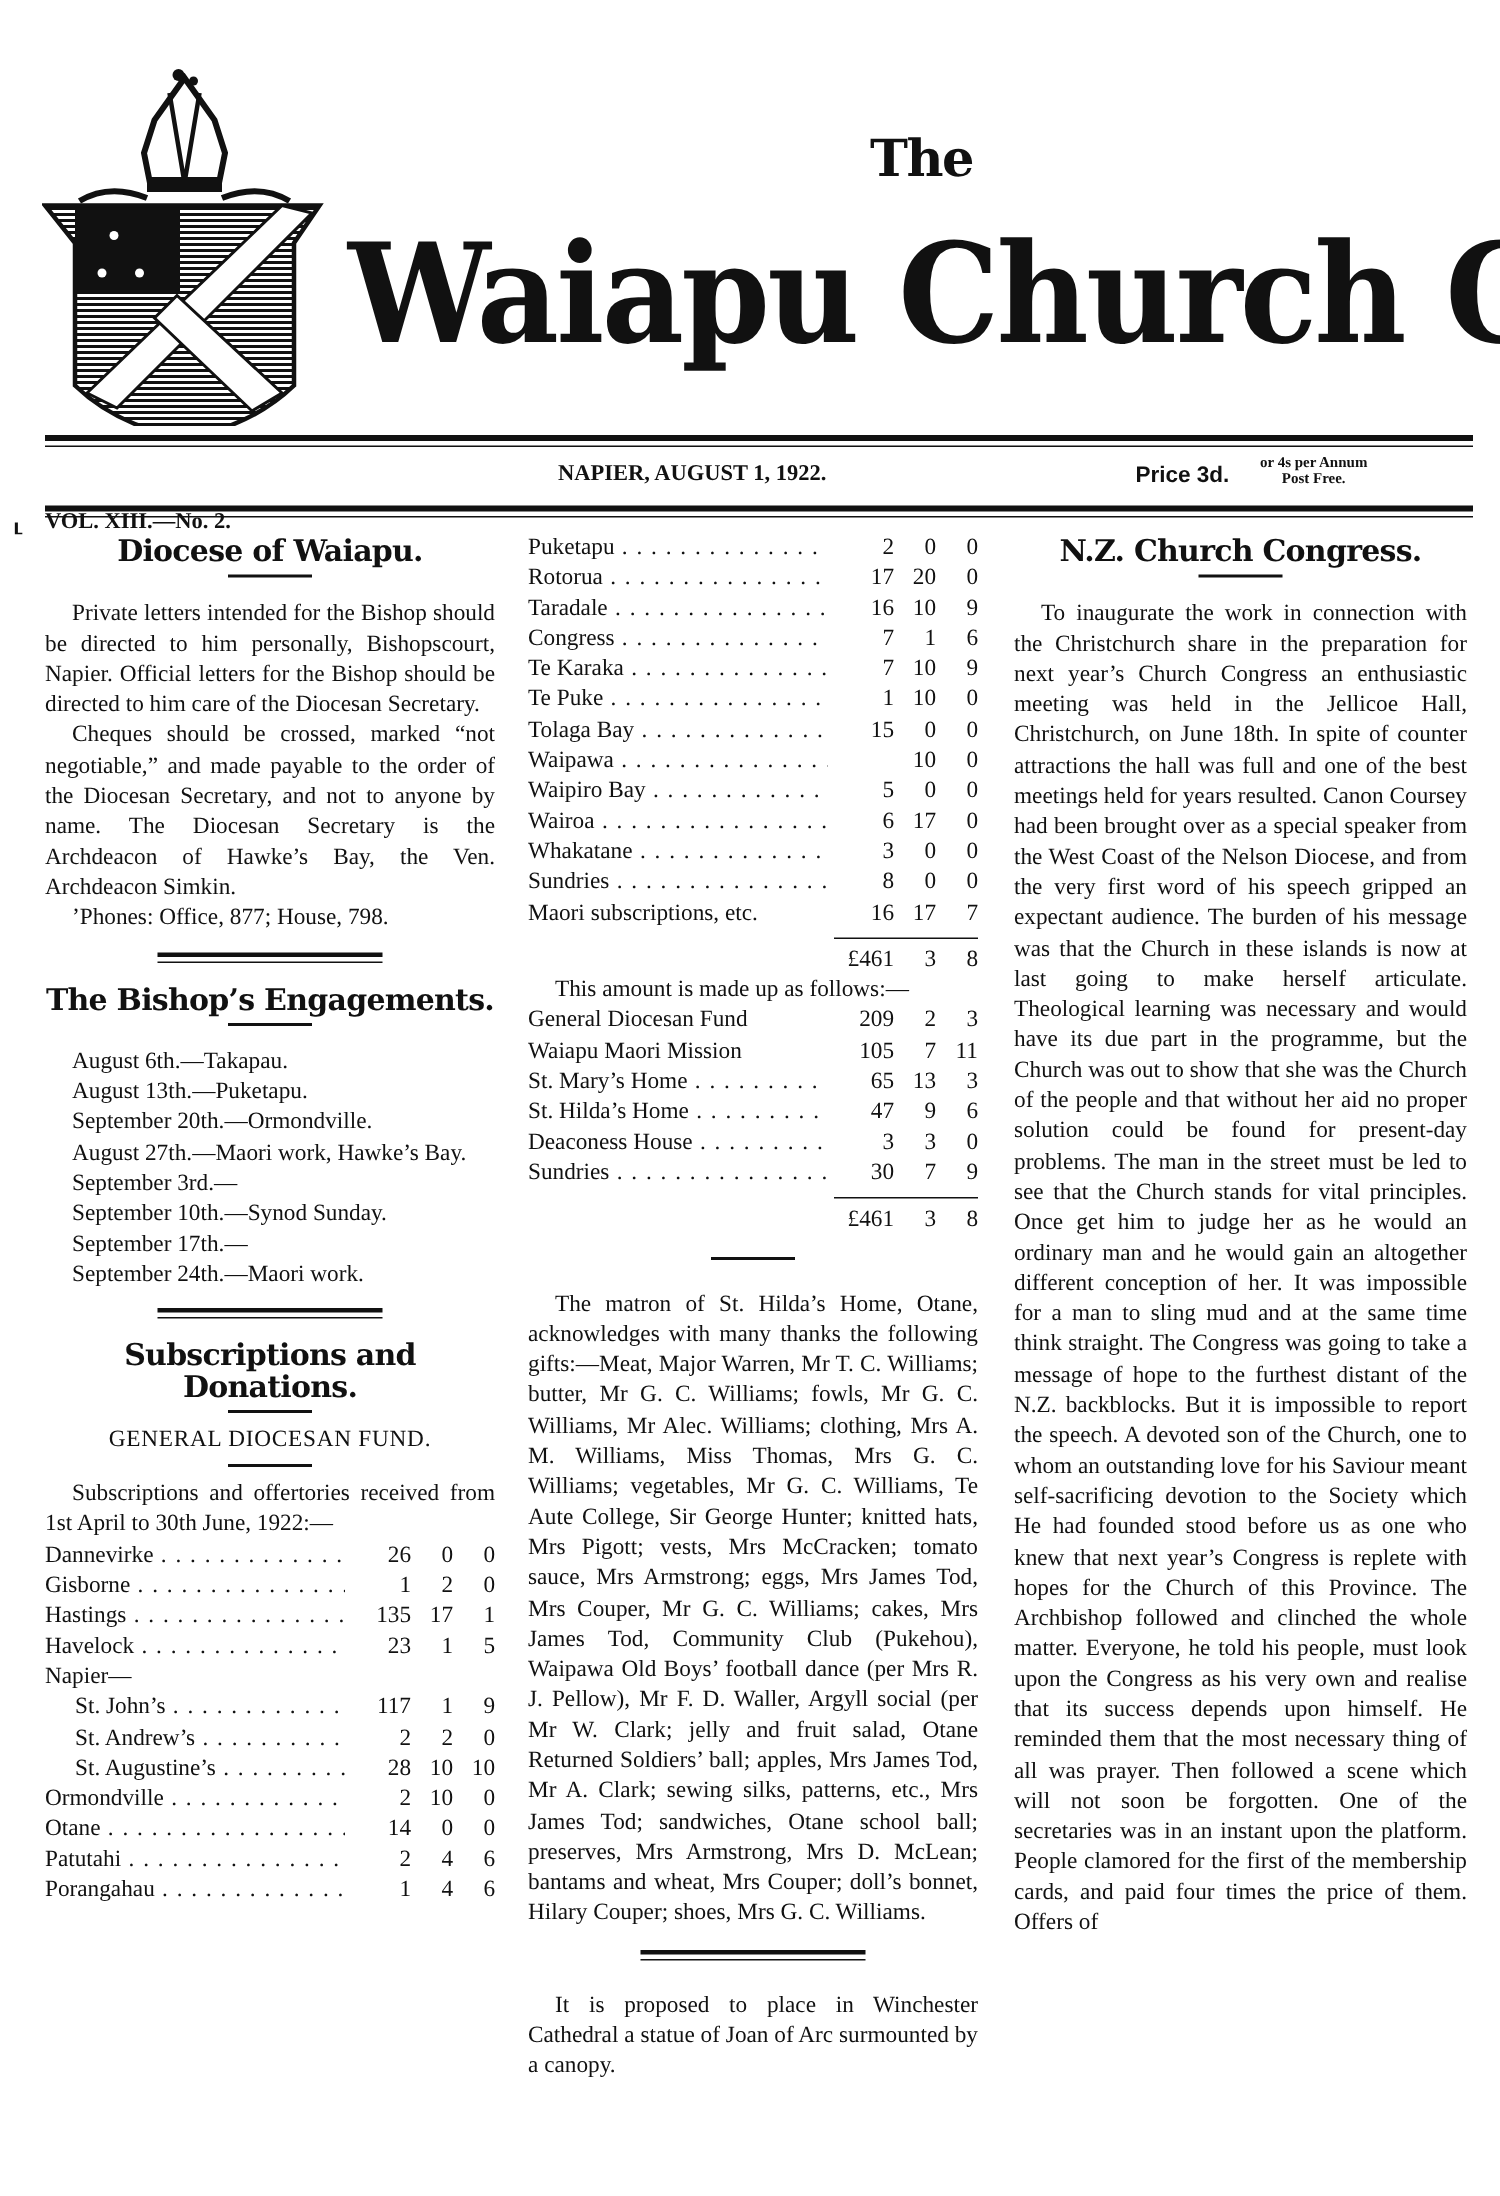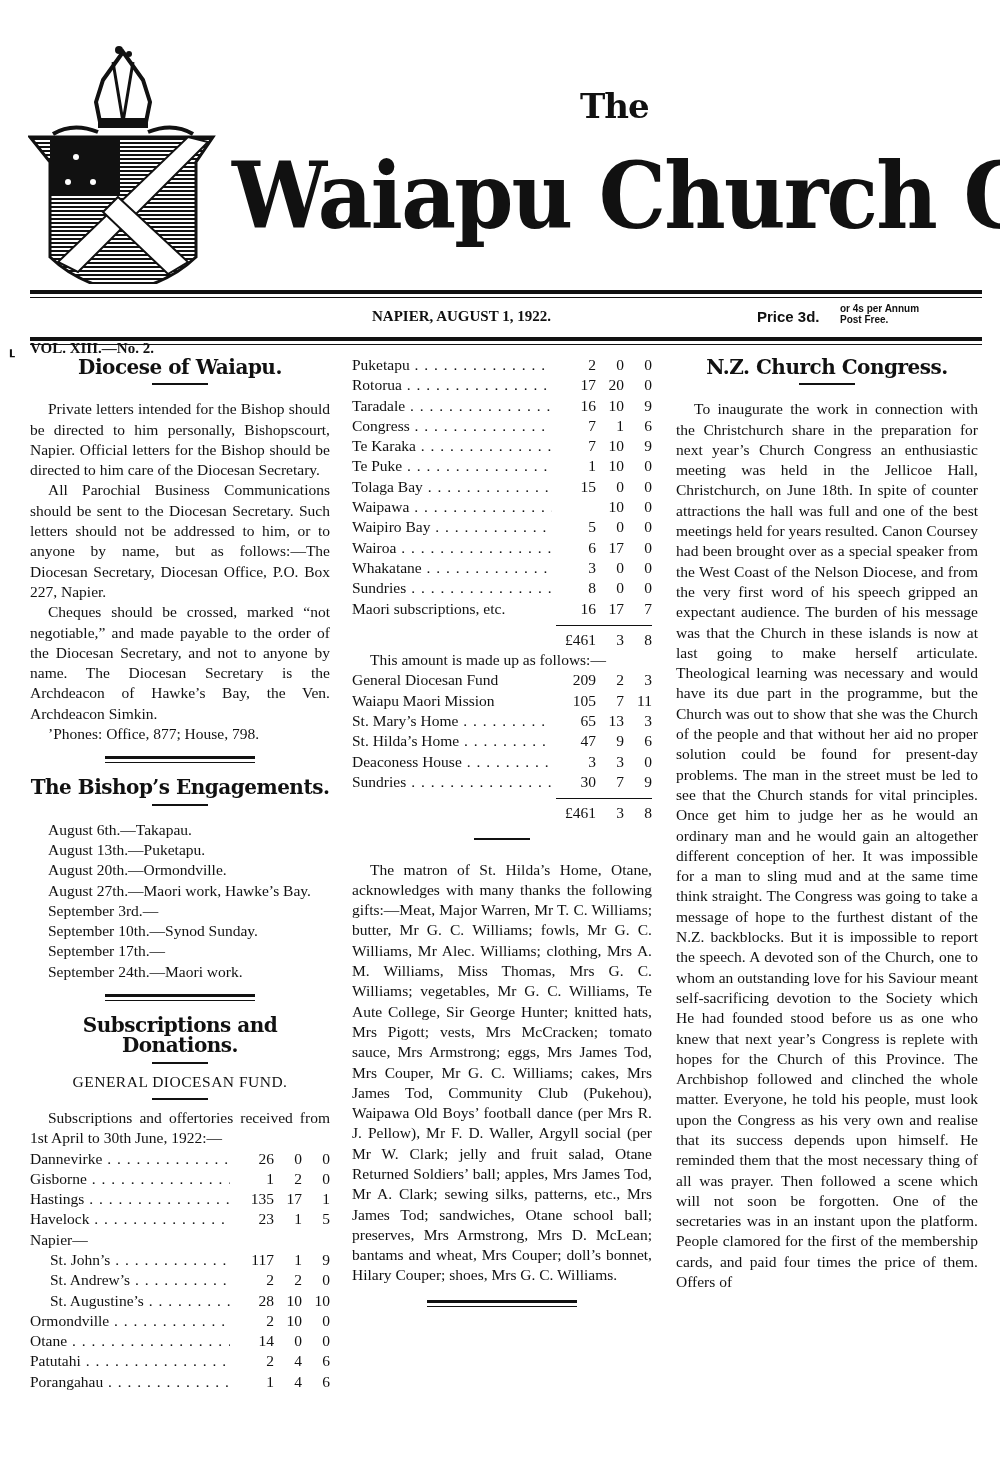--- a/index.html
+++ b/index.html
@@ -13,21 +13,21 @@
 
   .rule-top { position: absolute; left: 30px; right: 18px; top: 290px; border-top: 4px solid #111; }
   .rule-top2 { position: absolute; left: 30px; right: 18px; top: 297px; border-top: 1px solid #111; }
   .rule-bot { position: absolute; left: 30px; right: 18px; top: 337px; border-top: 4px solid #111; }
   .rule-bot2 { position: absolute; left: 30px; right: 18px; top: 344px; border-top: 1px solid #111; }
 
   .dateline { position: absolute; top: 308px; left: 30px; right: 18px; height: 24px; font-family: "Liberation Serif", serif; font-size: 15px; font-weight: bold; }
   .dateline .vol { position: absolute; left: 0; margin-top: 32px; }
   .dateline .place { position: absolute; left: 342px; }
   .dateline .price { position: absolute; left: 727px; font-family: "Liberation Sans", sans-serif; font-size: 15px; }
-  .dateline .annum { position: absolute; left: 810px; top: -5px; font-family: Liberation Sans, sans-serif; font-size: 10px; line-height: 11px; }
+  .dateline .annum { position: absolute; left: 810px; top: -5px; font-family: Liberation Serif, serif; font-size: 10px; line-height: 11px; text-align: center; }
 
   
   .col { position: absolute; top: 355px; font-family: "Liberation Serif", serif; font-size: 15.5px; line-height: 20.3px; }
   .col1 { left: 30px; width: 300px; }
   .col2 { left: 352px; width: 300px; }
   .col3 { left: 676px; width: 302px; }
 
   .head { font-family: "DejaVu Serif", serif; font-weight: bold; font-size: 20px; text-align: center; letter-spacing: -0.5px; margin: 2px 0 4px; }
   .short-rule { width: 56px; margin: 6px auto 14px; border-top: 2px solid #111; }
   .double-rule { width: 150px; margin: 12px auto 14px; border-top: 3px solid #111; border-bottom: 1px solid #111; height: 3px; }
@@ -96,32 +96,31 @@
   </div>
 
   <div class="rule-bot"></div>
   <div class="rule-bot2"></div>
   <div class="corner-mark">⸤</div>
 
   <div class="col col1">
     <div class="head">Diocese of Waiapu.</div>
     <div class="short-rule"></div>
     <p>Private letters intended for the Bishop should be directed to him personally, Bishopscourt, Napier. Official letters for the Bishop should be directed to him care of the Diocesan Secretary.</p>
-    <p>All Parochial Business Communications should be sent to the Diocesan Secretary. Such letters should not be addressed to him, or to anyone by name, but as follows:—The Diocesan Secretary, Diocesan Office, P.O. Box 227, Napier.</p>
     <p>Cheques should be crossed, marked “not negotiable,” and made payable to the order of the Diocesan Secretary, and not to anyone by name. The Diocesan Secretary is the Archdeacon of Hawke’s Bay, the Ven. Archdeacon Simkin.</p>
     <p>’Phones: Office, 877; House, 798.</p>
 
     <div class="double-rule"></div>
 
     <div class="head">The Bishop’s Engagements.</div>
     <div class="short-rule"></div>
     <div class="engage">
       <div>August 6th.—Takapau.</div>
       <div>August 13th.—Puketapu.</div>
-      <div>August 20th.—Ormondville.</div>
+      <div>September 20th.—Ormondville.</div>
       <div class="wrap">August 27th.—Maori work, Hawke’s Bay.</div>
       <div>September 3rd.—</div>
       <div>September 10th.—Synod Sunday.</div>
       <div>September 17th.—</div>
       <div>September 24th.—Maori work.</div>
     </div>
 
     <div class="double-rule"></div>
 
     <div class="head">Subscriptions and Donations.</div>
@@ -335,20 +334,21 @@
     <div class="total-rule"></div>
     <div class="row">
       <span class="lbl"></span>
       <span class="n">£461</span>
       <span class="s">3</span>
       <span class="d">8</span>
     </div>
     <div class="short-rule" style="margin:14px auto 20px"></div>
     <p>The matron of St. Hilda’s Home, Otane, acknowledges with many thanks the following gifts:—Meat, Major Warren, Mr T. C. Williams; butter, Mr G. C. Williams; fowls, Mr G. C. Williams, Mr Alec. Williams; clothing, Mrs A. M. Williams, Miss Thomas, Mrs G. C. Williams; vegetables, Mr G. C. Williams, Te Aute College, Sir George Hunter; knitted hats, Mrs Pigott; vests, Mrs McCracken; tomato sauce, Mrs Armstrong; eggs, Mrs James Tod, Mrs Couper, Mr G. C. Williams; cakes, Mrs James Tod, Community Club (Pukehou), Waipawa Old Boys’ football dance (per Mrs R. J. Pellow), Mr F. D. Waller, Argyll social (per Mr W. Clark; jelly and fruit salad, Otane Returned Soldiers’ ball; apples, Mrs James Tod, Mr A. Clark; sewing silks, patterns, etc., Mrs James Tod; sandwiches, Otane school ball; preserves, Mrs Armstrong, Mrs D. McLean; bantams and wheat, Mrs Couper; doll’s bonnet, Hilary Couper; shoes, Mrs G. C. Williams.</p>
     <div class="double-rule" style="margin:14px auto 20px"></div>
+    <p>It is proposed to place in Winchester Cathedral a statue of Joan of Arc surmounted by a canopy.</p>
   </div>
 
   <div class="col col3">
     <div class="head">N.Z. Church Congress.</div>
     <div class="short-rule"></div>
     <p>To inaugurate the work in connection with the Christchurch share in the preparation for next year’s Church Congress an enthusiastic meeting was held in the Jellicoe Hall, Christchurch, on June 18th. In spite of counter attractions the hall was full and one of the best meetings held for years resulted. Canon Coursey had been brought over as a special speaker from the West Coast of the Nelson Diocese, and from the very first word of his speech gripped an expectant audience. The burden of his message was that the Church in these islands is now at last going to make herself articulate. Theological learning was necessary and would have its due part in the programme, but the Church was out to show that she was the Church of the people and that without her aid no proper solution could be found for present-day problems. The man in the street must be led to see that the Church stands for vital principles. Once get him to judge her as he would an ordinary man and he would gain an altogether different conception of her. It was impossible for a man to sling mud and at the same time think straight. The Congress was going to take a message of hope to the furthest distant of the N.Z. backblocks. But it is impossible to report the speech. A devoted son of the Church, one to whom an outstanding love for his Saviour meant self-sacrificing devotion to the Society which He had founded stood before us as one who knew that next year’s Congress is replete with hopes for the Church of this Province. The Archbishop followed and clinched the whole matter. Everyone, he told his people, must look upon the Congress as his very own and realise that its success depends upon himself. He reminded them that the most necessary thing of all was prayer. Then followed a scene which will not soon be forgotten. One of the secretaries was in an instant upon the platform. People clamored for the first of the membership cards, and paid four times the price of them. Offers of</p>
   </div>
 
 </div>
 

